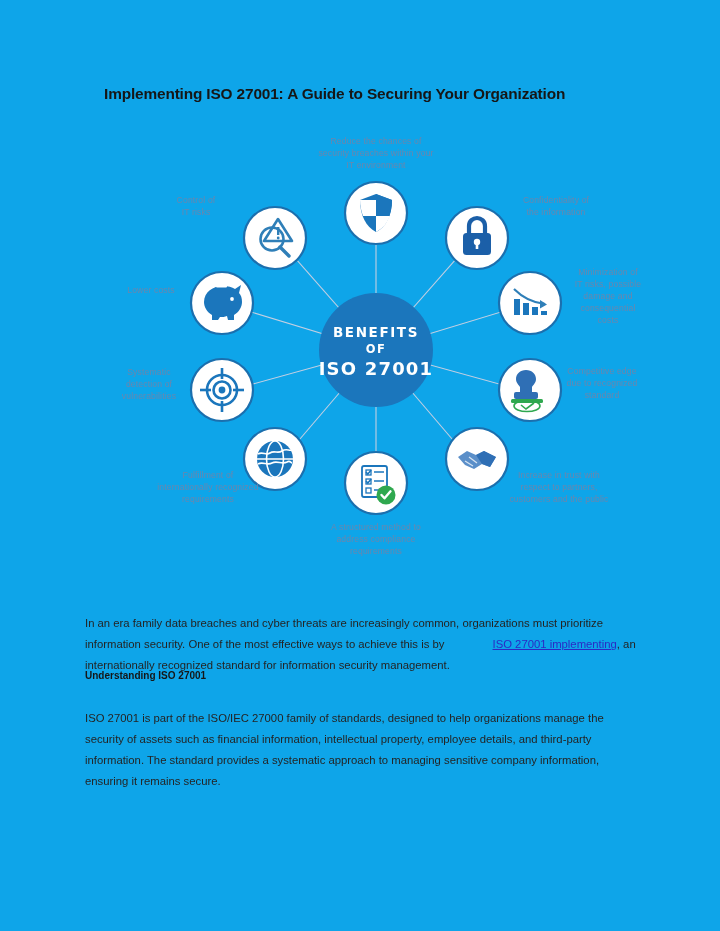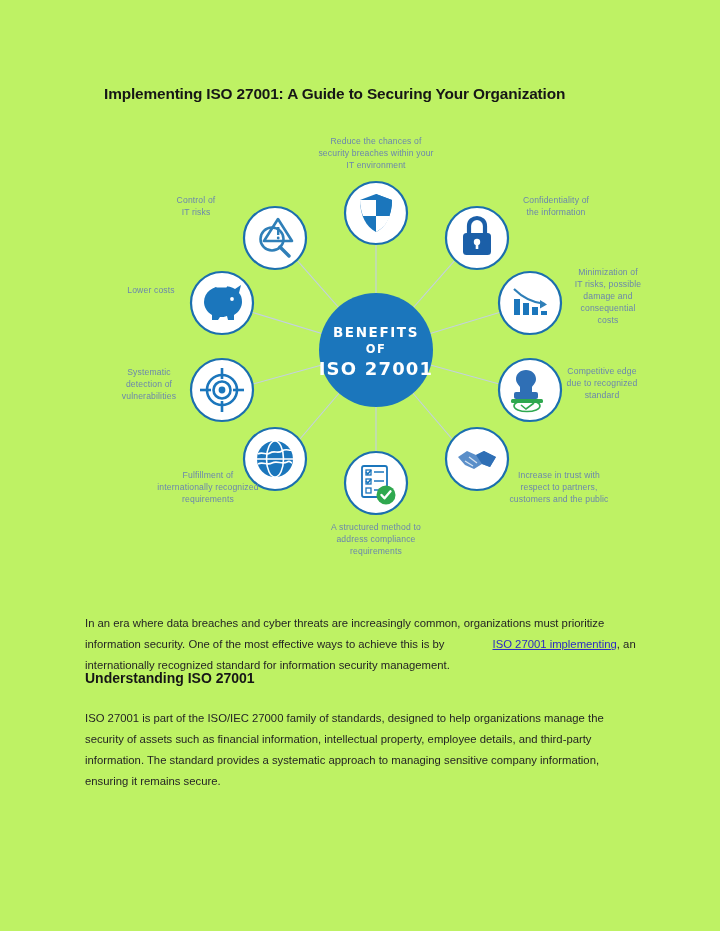--- a/index.html
+++ b/index.html
@@ -11,21 +11,21 @@
     width: 720px;
     height: 931px;
     position: relative;
     font-family: "Liberation Sans", sans-serif;
     color: #1a1a1a;
     overflow: hidden;
   }
   .page {
     position: absolute;
     inset: 0;
-    background: #bef264;
+    background: #0ea5e9;
   }
 
   
   .doc-title {
     position: absolute;
     left: 104px;
     top: 84px;
     width: 540px;
     font-size: 15.4px;
     font-weight: bold;
@@ -88,21 +88,21 @@
     line-height: 1.85;
     color: #242424;
     text-align: left;
   }
   #para-intro { top: 602px; }
   #heading-understanding {
     position: absolute;
     left: 85px;
     top: 670px;
     width: 552px;
-    font-size: 14px;
+    font-size: 10px;
     font-weight: bold;
     color: #161616;
   }
   #para-body { top: 697px; }
 
   .inline-link {
     color: #2b2bc4;
     text-decoration: underline;
     margin-left: 45px;
   }
@@ -298,19 +298,19 @@
           <rect x="-1.3" y="4" width="2.6" height="7" fill="#ffffff"></rect>
         </g>
       </g>
       <g>
         <text class="cap-text" x="460" y="73" text-anchor="middle">Confidentiality of</text>
         <text class="cap-text" x="460" y="85" text-anchor="middle">the information</text>
       </g>
     </svg>
   </div>
 
-  <p class="body-block" id="para-intro"><span>In an era where data breaches and cyber threats are increasingly common, organizations must prioritize information security. One of the most effective ways to achieve this is by </span><a class="inline-link" href="#">ISO 27001 implementing</a><span>, an internationally recognized standard for information security management.</span></p>
+  <p class="body-block" id="para-intro"><span>In an era family data breaches and cyber threats are increasingly common, organizations must prioritize information security. One of the most effective ways to achieve this is by </span><a class="inline-link" href="#">ISO 27001 implementing</a><span>, an internationally recognized standard for information security management.</span></p>
 
   <div id="heading-understanding">Understanding ISO 27001</div>
 
   <p class="body-block" id="para-body">ISO 27001 is part of the ISO/IEC 27000 family of standards, designed to help organizations manage the security of assets such as financial information, intellectual property, employee details, and third-party information. The standard provides a systematic approach to managing sensitive company information, ensuring it remains secure.</p>
 
 </div>
 
 </body></html>

